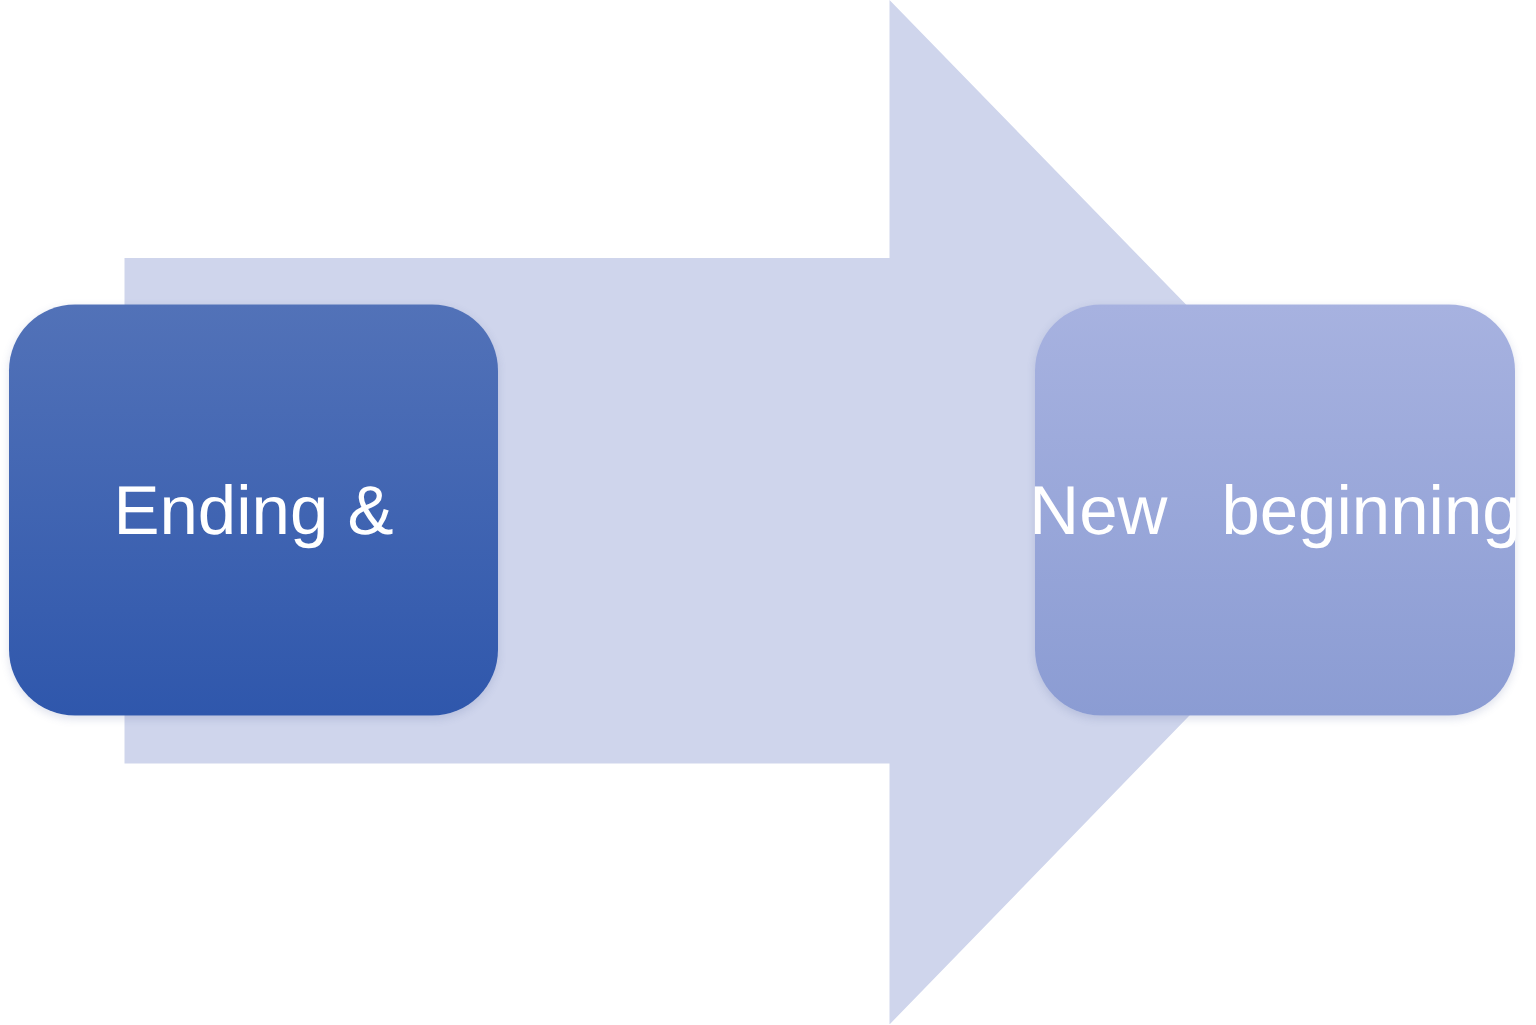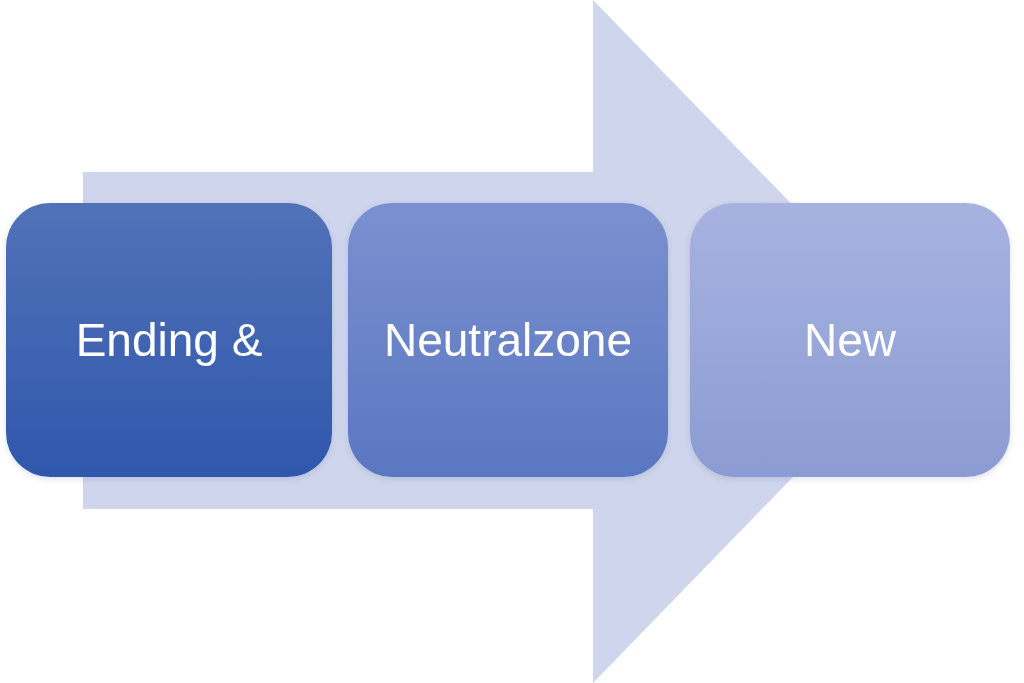--- a/index.html
+++ b/index.html
@@ -67,22 +67,19 @@
 <div class="canvas">
 
   <svg class="arrow-svg" viewBox="0 0 1024 683" aria-hidden="true">
     <polygon points="83,172 593,172 593,0 925,341 593,683 593,509 83,509"></polygon>
   </svg>
 
   <div class="stage stage-1">
     <div class="line">Ending &amp;</div>
   </div>
 
-  <div class="stage stage-2">
-    <div class="line">Neutral</div>
-    <div class="line">zone</div>
-  </div>
 
   <div class="stage stage-3">
     <div class="line">New</div>
+    <div class="line">beginning</div>
   </div>
 
 </div>
 
 </body></html>

